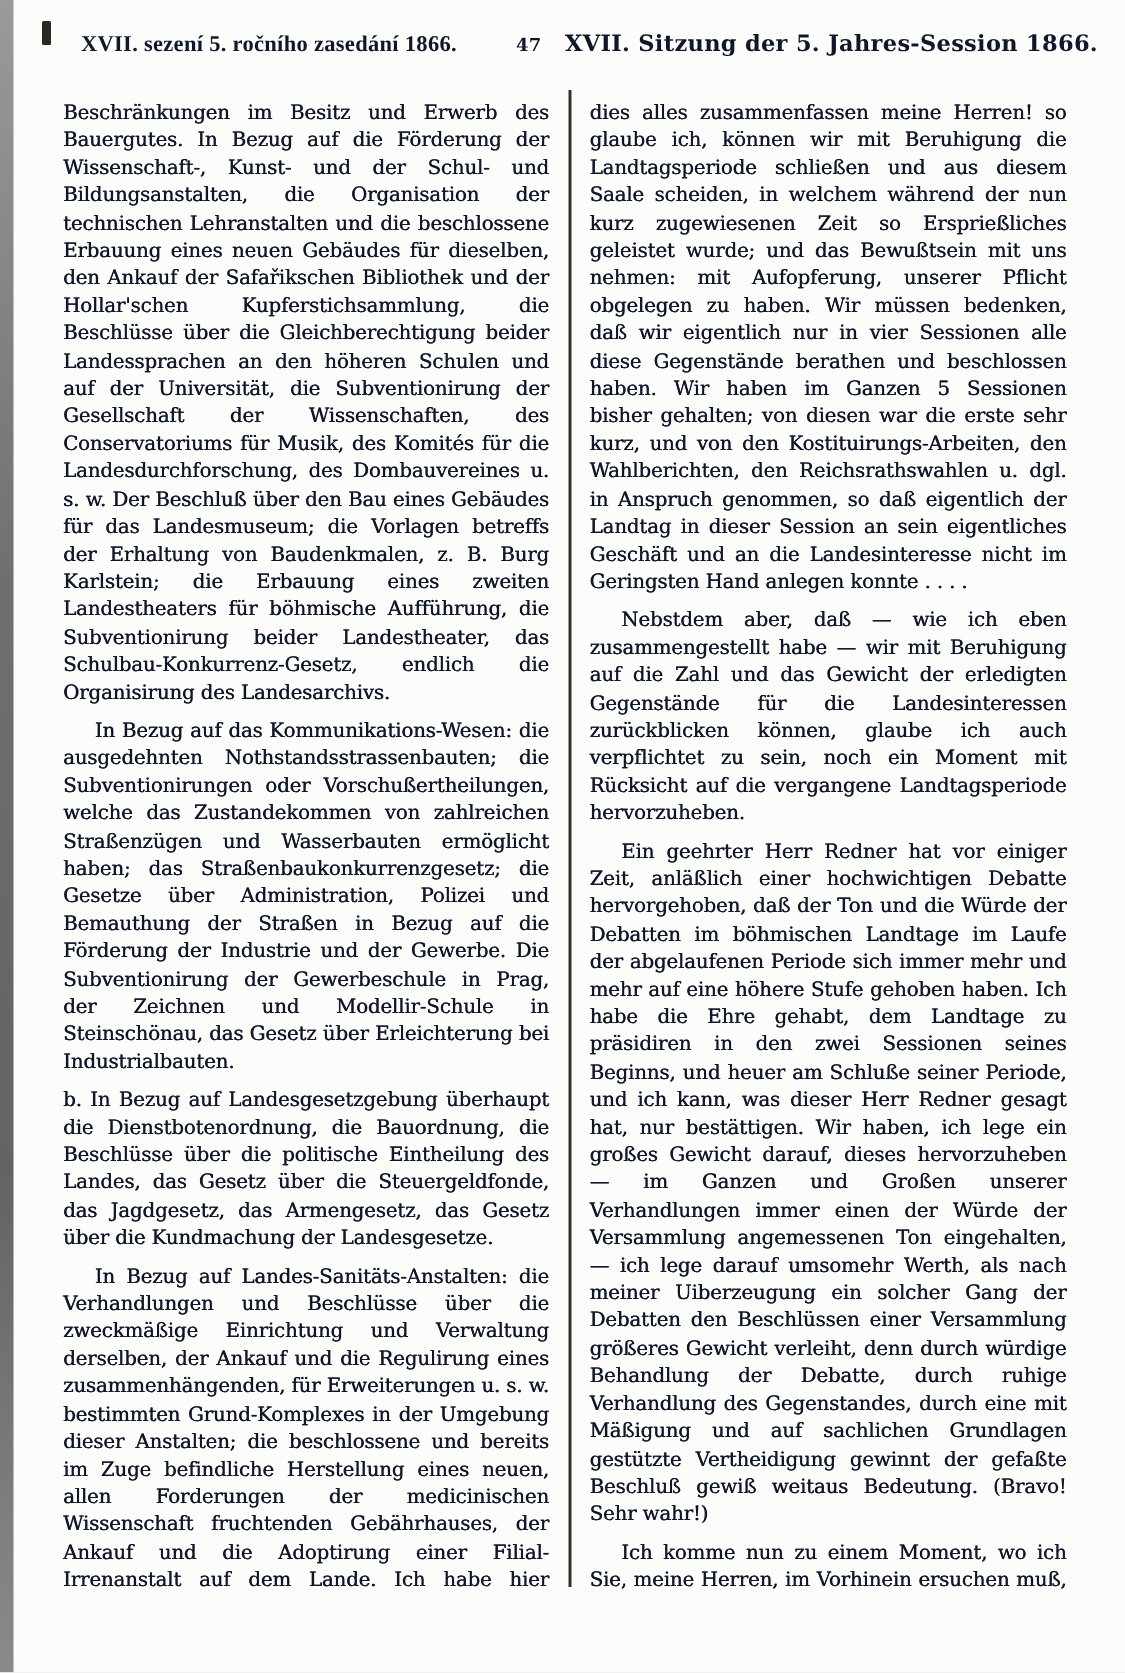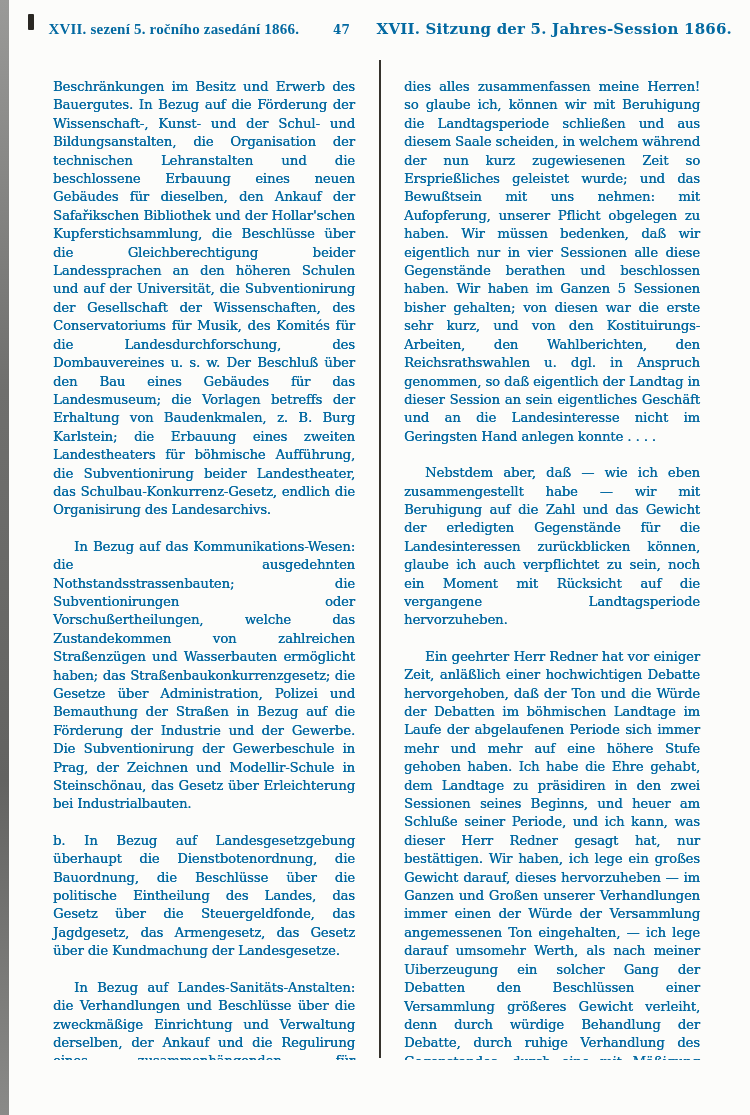--- a/index.html
+++ b/index.html
@@ -7,21 +7,21 @@
     padding: 0;
     background: #e8e8e6;
   }
   .page {
     position: relative;
     width: 750px;
     height: 1115px;
     background: #fcfcfa;
     overflow: hidden;
     font-family: "DejaVu Serif", serif;
-    color: #0369a1;
+    color: #0f172a;
   }
   .scan-edge {
     position: absolute;
     left: 0; top: 0;
     width: 9px; height: 100%;
     background: linear-gradient(180deg, #9a9a98 0%, #6f6f6d 35%, #636361 70%, #8a8a88 100%);
   }
   .scan-mark-top {
     position: absolute;
     left: 28px; top: 14px;
@@ -46,21 +46,20 @@
   }
   .header-num {
     flex: 0 0 48px;
     text-align: center;
     font-size: 12px;
   }
   .header-right {
     flex: 1 1 0;
     text-align: center;
     font-family: "DejaVu Serif", serif;
-    margin-left: 11px;
   }
   .columns {
     position: absolute;
     top: 60px; left: 35px;
     width: 684px;
     height: 1000px;
     display: flex;
   }
   .col {
     overflow: hidden;
@@ -71,21 +70,21 @@
     text-shadow: 0.25px 0 0 currentColor; 
   }
   .col-left  { width: 338px; }
   .col-right { width: 332px; }
   .col-divider {
     width: 1.5px;
     margin: 0 5.5px 0 6px;
     height: 998px;
     background: #35322c;
   }
-  .para { margin: 18px; }
+  .para { margin: 7px; }
   .para.indent { text-indent: 1.6em; }
 </style>
 </head>
 <body>
 
 <div class="page">
 
   <div class="scan-edge"></div>
   <div class="scan-mark-top"></div>
 

